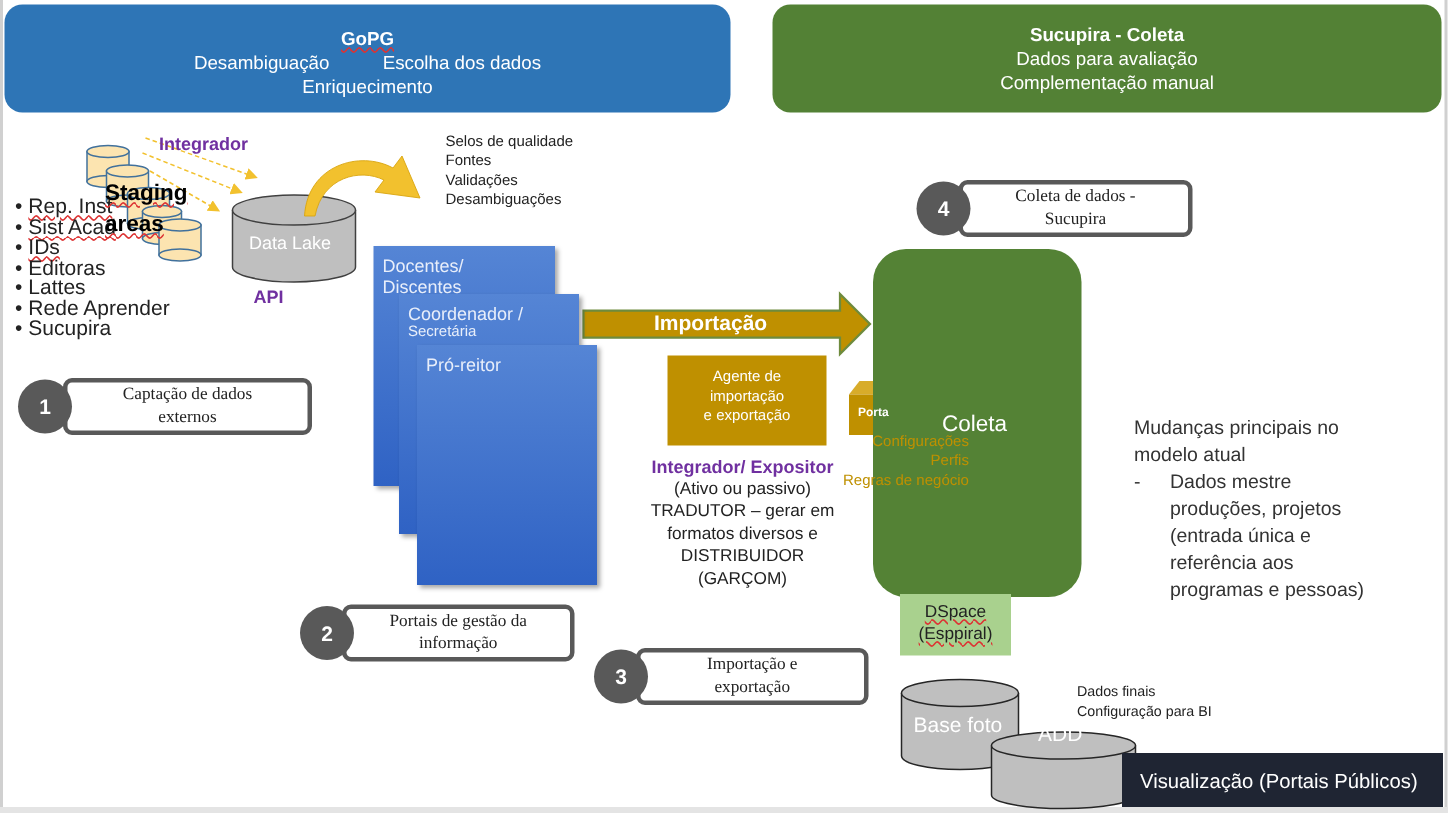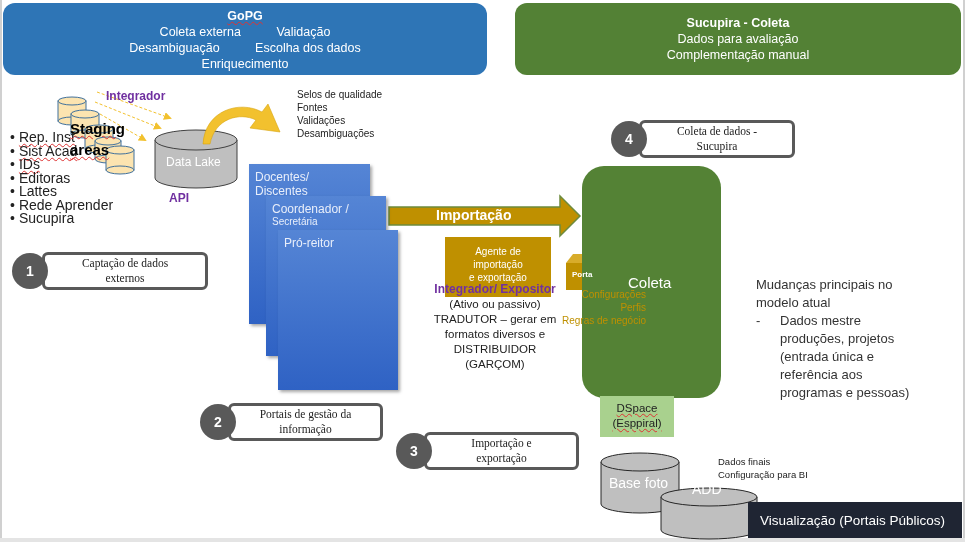--- a/index.html
+++ b/index.html
@@ -1,35 +1,35 @@
 <!DOCTYPE html>
 <html><head>
 <meta charset="utf-8">
 <style>
   html, body { margin:0; padding:0; }
   body { width:965px; height:542px; position:relative; overflow:hidden; background:#ffffff; font-family:"Liberation Sans", "DejaVu Sans", sans-serif; }
   .frame-left { position:absolute; left:0; top:0; width:2px; height:542px; background:#d0d0d0; }
   .frame-right { position:absolute; left:963px; top:0; width:2px; height:542px; background:#d0d0d0; }
   .frame-bottom { position:absolute; left:0; top:538px; width:965px; height:4px; background:#e4e4e4; }
   .abs { position:absolute; }
-  .banner { position:absolute; border-radius:12px; color:#fff; text-align:center; font-size:12.5px; line-height:16px; box-sizing:border-box; padding-top:5px; }
+  .banner { position:absolute; border-radius:12px; color:#fff; text-align:center; font-size:12.5px; line-height:16px; box-sizing:border-box; padding-top:15px; }
   .banner-blue { left:3px; top:3px; width:484px; height:72px; background:#2e75b6; }
   .banner-green { left:515px; top:3px; width:446px; height:72px; background:#538135; padding-top:12px; }
   .banner .title { font-weight:bold; }
   .banner .squig { text-decoration: underline wavy #d33; text-decoration-thickness:1px; }
   .row-two span { display:inline-block; margin:0 16px; }
   .bullets { position:absolute; left:10px; top:131px; font-size:14px; line-height:13.5px; color:#222; margin:0; padding:0; list-style:none; }
   .bullets li::before { content:"•"; margin-right:4px; }
   .squiggle { text-decoration: underline wavy #d33; text-decoration-thickness:1px; }
   .purple { color:#7030a0; font-weight:bold; }
   .staging-label { position:absolute; left:70px; top:118px; font-size:15px; font-weight:bold; color:#000; line-height:21px; }
   .portal-card { position:absolute; background:linear-gradient(#5585d5, #2f62c4); box-shadow:2px 2px 3px rgba(0,0,0,0.35); color:#e8eefa; font-size:12px; box-sizing:border-box; padding:6px 6px; }
   .import-arrow-label { position:absolute; left:436px; top:207px; color:#fff; font-size:14px; font-weight:bold; }
   .agent-box { position:absolute; left:445px; top:237px; width:106px; height:60px; background:#bf9000; color:#fff; font-size:10px; line-height:13px; text-align:center; box-sizing:border-box; padding-top:8px; }
-  .agent-desc { position:absolute; left:425px; top:282px; width:140px; text-align:center; font-size:11.5px; line-height:15px; color:#222; }
+  .agent-desc { position:absolute; left:425px; top:304px; width:140px; text-align:center; font-size:11.5px; line-height:15px; color:#222; }
   .coleta-box { position:absolute; left:582px; top:166px; width:139px; height:232px; background:#548235; border-radius:22px; }
   .coleta-label { position:absolute; left:628px; top:274px; color:#fff; font-size:15px; }
   .porta-list { position:absolute; left:562px; top:288px; color:#bf9000; font-size:10px; line-height:13px;text-align:right; }
   .dspace { position:absolute; left:600px; top:396px; width:74px; height:41px; background:#a9d18e; text-align:center; font-size:11.5px; line-height:15px; color:#222; box-sizing:border-box; padding-top:5px; }
   .step { position:absolute; }
   .step .box { position:absolute; background:#fff; border:3px solid #595959; border-radius:6px; box-sizing:border-box; font-size:11.5px; line-height:15px; color:#222; text-align:center; display:flex; align-items:center; justify-content:center;font-family:Liberation Serif, serif; }
   .step .num { position:absolute; width:36px; height:36px; border-radius:50%; background:#595959; color:#fff; font-weight:bold; font-size:14px; display:flex; align-items:center; justify-content:center; }
   .notes { position:absolute; left:756px; top:276px; font-size:13px; line-height:18px; color:#333; width:200px; }
   .notes .dash { display:flex; }
   .notes .dash .d { width:24px; flex:0 0 24px; }
@@ -40,24 +40,20 @@
 </head>
 <body>
 
 <div class="frame-left"></div>
 <div class="frame-right"></div>
 <div class="frame-bottom"></div>
 
 <div class="banner banner-blue">
   <div class="title squig">GoPG</div>
   <div class="row-two">
-    <span>Coleta externa</span>
-    <span>Validação</span>
-  </div>
-  <div class="row-two">
     <span>Desambiguação</span>
     <span>Escolha dos dados</span>
   </div>
   <div>Enriquecimento</div>
 </div>
 
 <div class="banner banner-green">
   <div class="title">Sucupira - Coleta</div>
   <div>Dados para avaliação</div>
   <div>Complementação manual</div>

